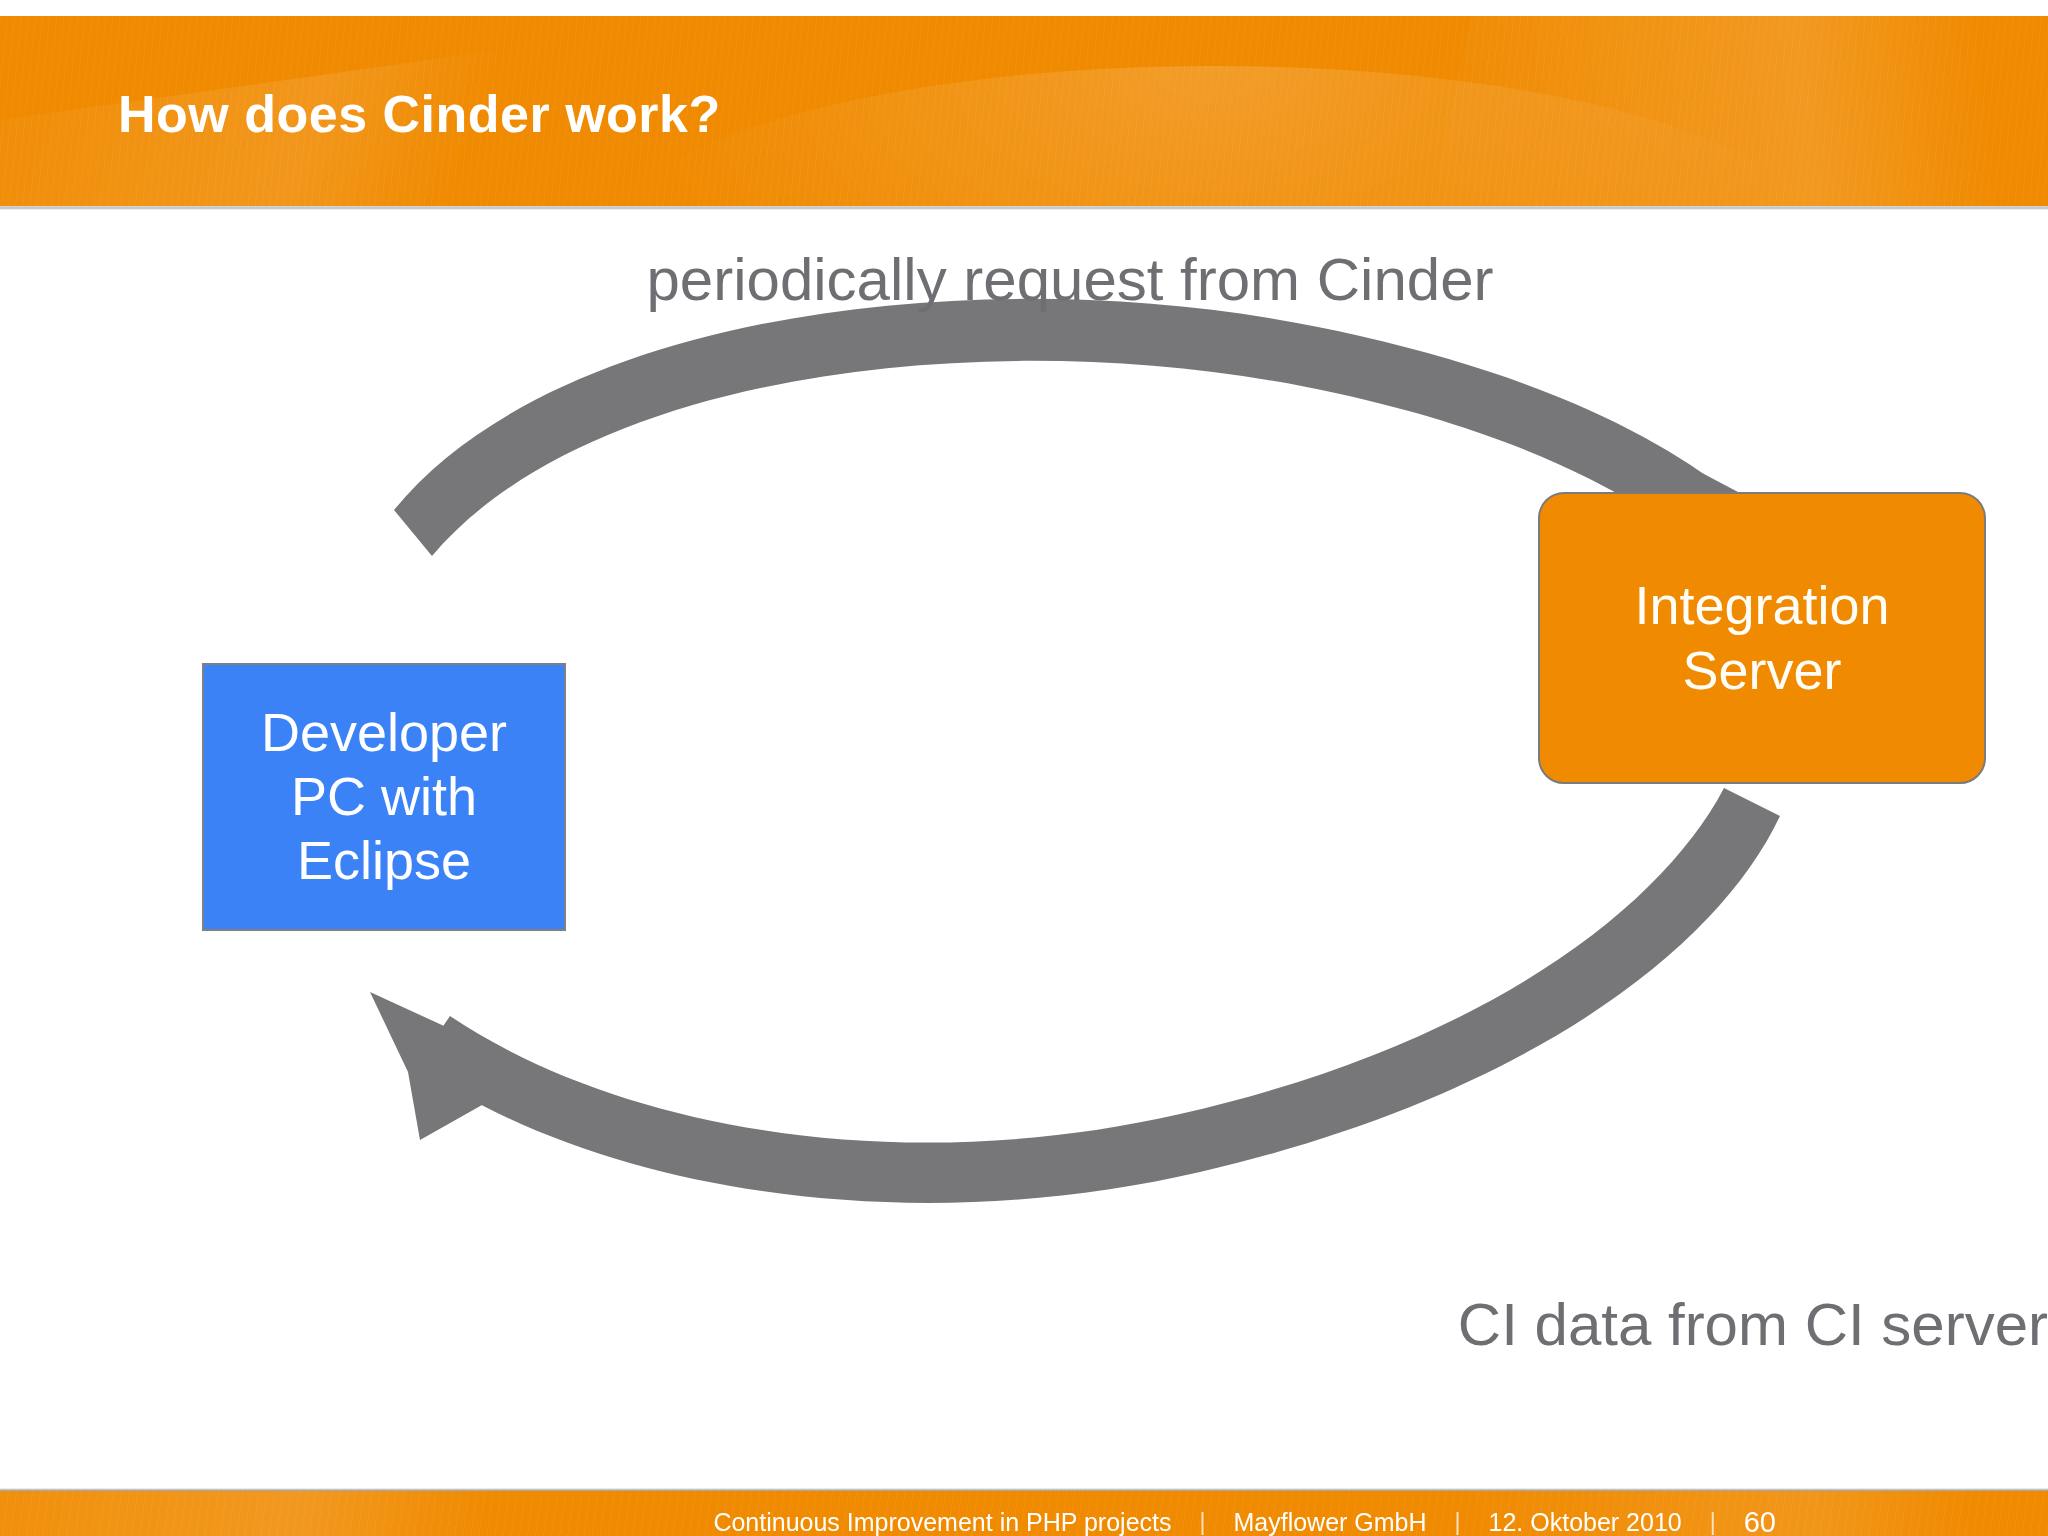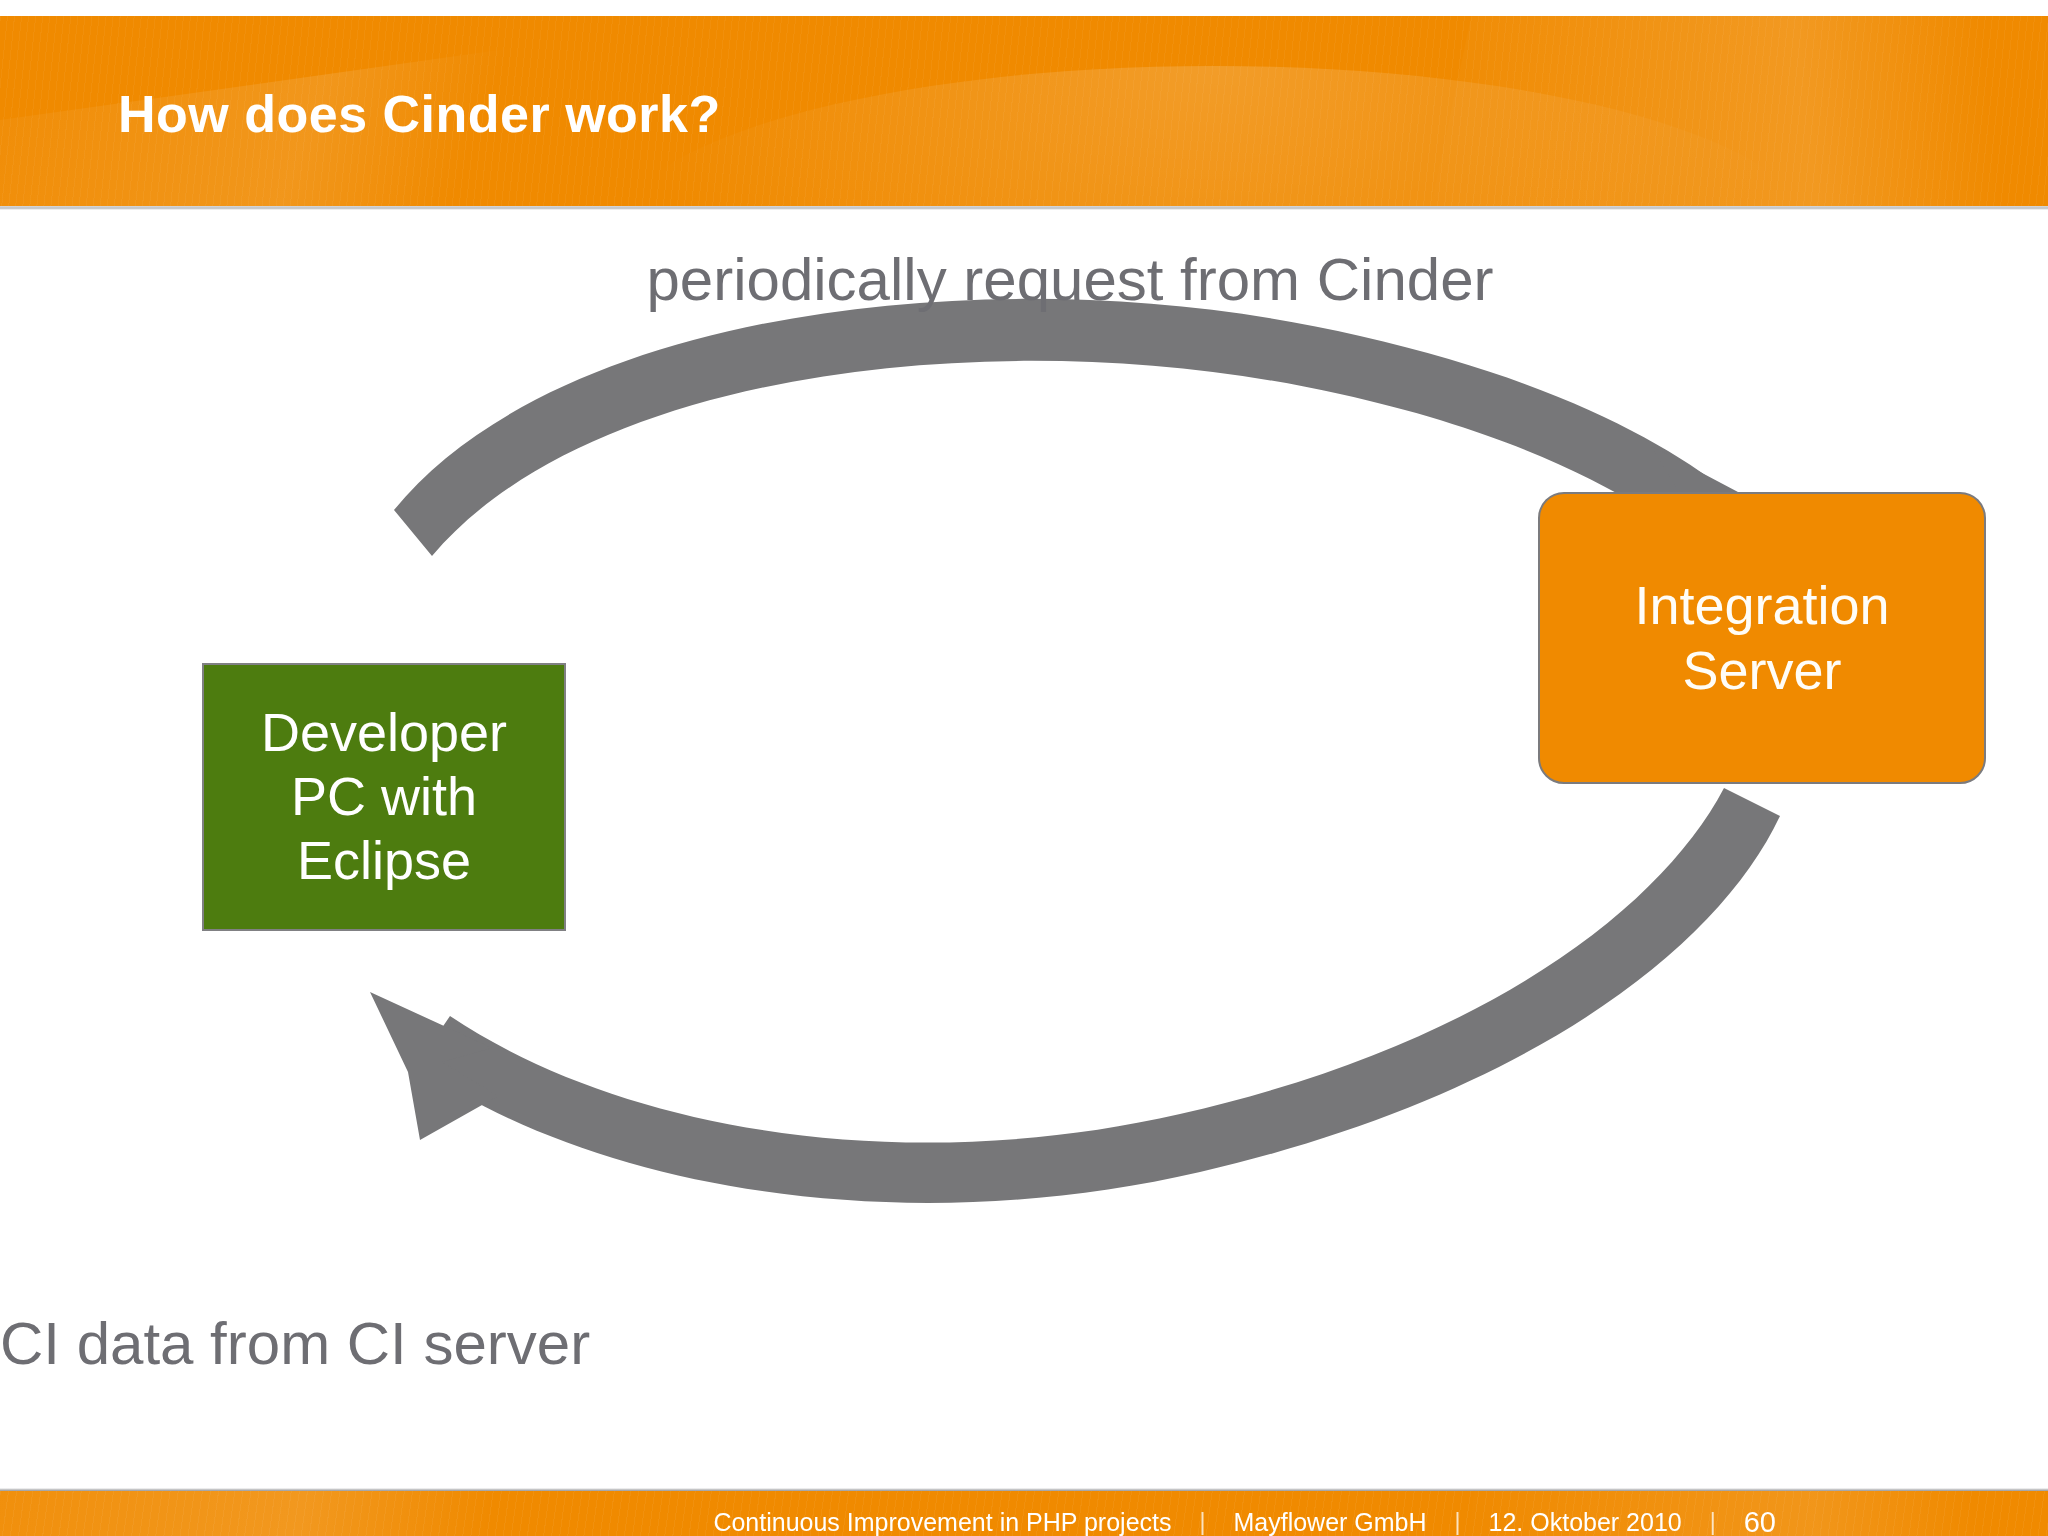--- a/index.html
+++ b/index.html
@@ -109,32 +109,31 @@
   }
   .caption-top {
     left: 0; right: 0;
     top: 40px;
     text-align: center;
     padding-left: 92px;
   }
   .caption-bottom {
     left: 0; right: 0;
     top: 1085px;
-    text-align: left;
-    margin-top: 19px;
+    text-align: right;
   }
 
   
   .node-dev {
     position: absolute;
     left: 202px;
     top: 453px;
     width: 364px;
     height: 268px;
-    background: #4d7c0f;
+    background: #3b82f6;
     border: 2px solid #808083;
     box-sizing: border-box;
     display: flex;
     flex-direction: column;
     align-items: center;
     justify-content: center;
     color: #ffffff;
     font-size: 54px;
     line-height: 1.18;
     text-align: center;

